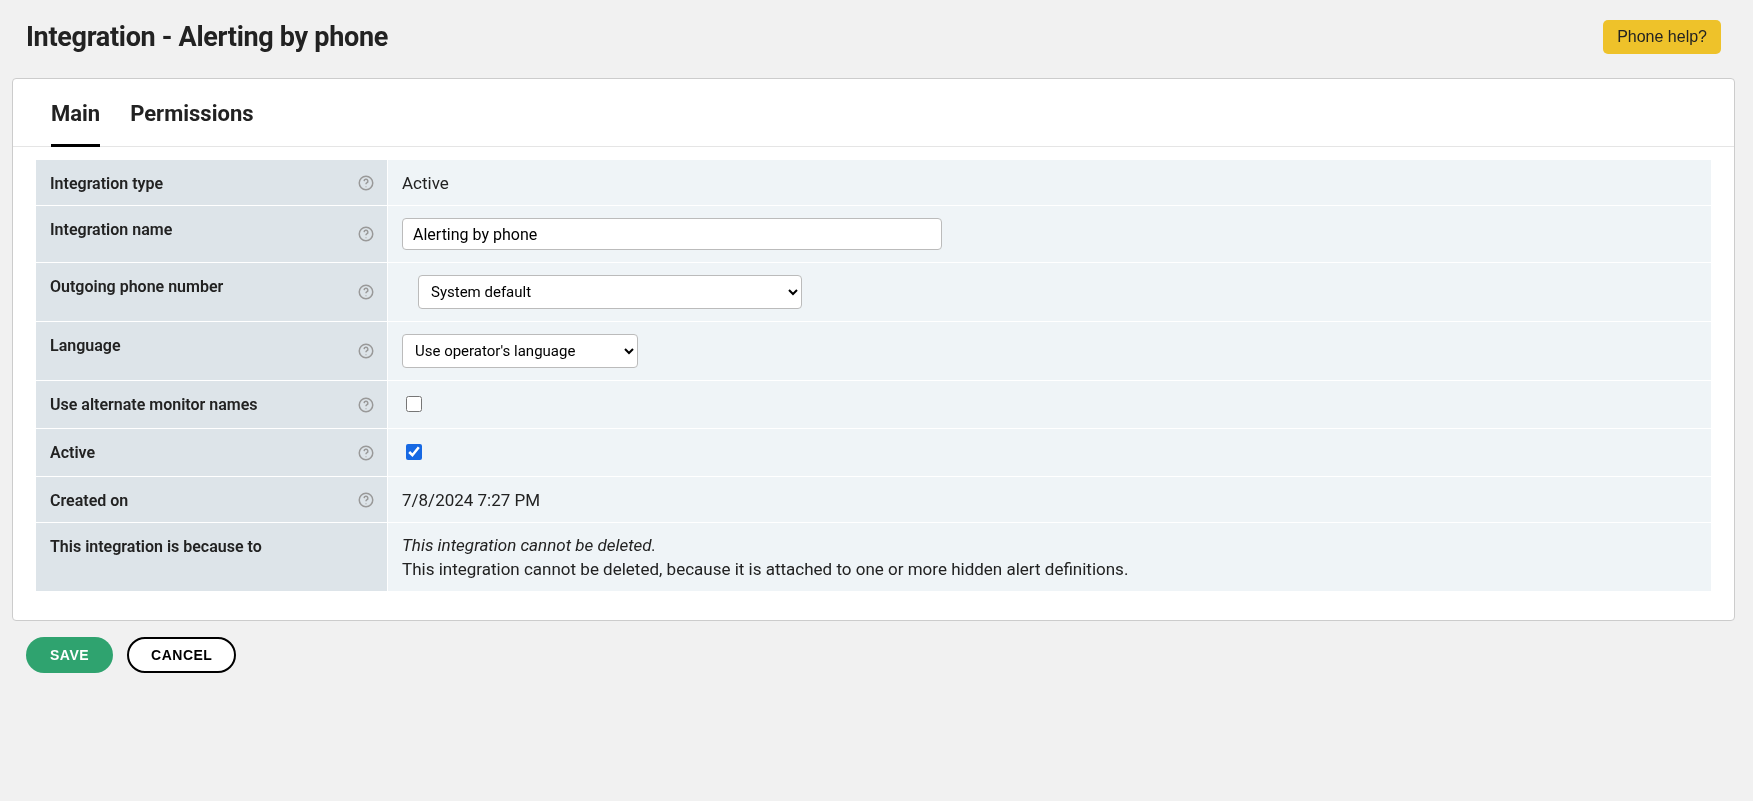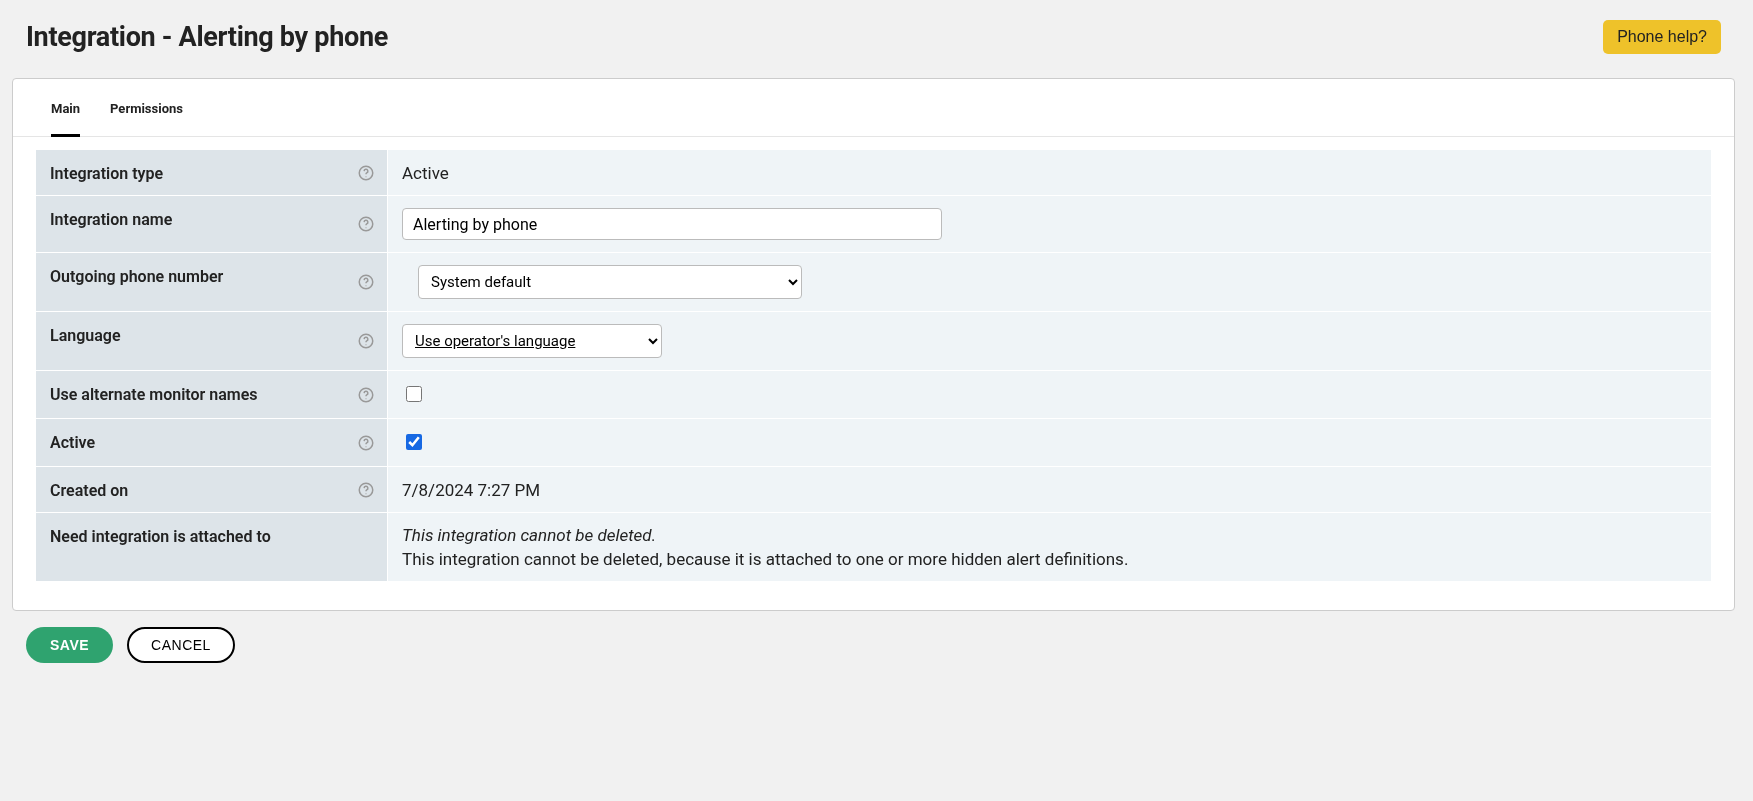--- a/index.html
+++ b/index.html
@@ -43,21 +43,21 @@
     padding: 0;
   }
   .tabs {
     display: flex;
     gap: 30px;
     padding: 0 38px;
     border-bottom: 1px solid #e5e5e5;
   }
   .tab {
     padding: 22px 0 18px;
-    font-size: 13px;
+    font-size: 22px;
     font-weight: 700;
     cursor: pointer;
     border-bottom: 3px solid transparent;
     margin-bottom: -1px;
   }
   .tab.active {
     border-bottom-color: #000;
   }
   .form-area {
     padding: 12px 22px 28px 22px;
@@ -107,21 +107,21 @@
   select {
     height: 34px;
     border: 1px solid #bbb;
     border-radius: 4px;
     padding: 4px 8px;
     font-size: 15px;
     font-family: inherit;
     background:#fff;
   }
   .sel-wide { width: 384px; margin-left: 16px; }
-  .sel-narrow { width: 260px; text-decoration: underline; }
+  .sel-narrow { width: 236px; }
   input[type="checkbox"] {
     width: 16px;
     height: 16px;
     accent-color: #1668e3;
     cursor: pointer;
   }
   .attached-italic {
     font-style: italic;
     margin: 0 0 4px 0;
   }
@@ -144,21 +144,21 @@
     letter-spacing: 0.5px;
     cursor: pointer;
   }
   .btn-cancel {
     background: #fff;
     color: #000;
     border: 2px solid #000;
     border-radius: 20px;
     padding: 8px 22px;
     font-size: 14px;
-    font-weight: 400;
+    font-weight: 700;
     letter-spacing: 0.5px;
     cursor: pointer;
   }
 </style>
 </head>
 <body>
 
 <div class="page">
   <div class="header-row">
     <h1>Integration - Alerting by phone</h1>
@@ -285,21 +285,21 @@
                   </svg>
             </span>
           </td>
           <td class="value-cell">
             <span>7/8/2024 7:27 PM</span>
           </td>
         </tr>
 
         <tr class="attached-row">
           <td class="label-cell" style="vertical-align: top;">
-            <span>Need integration is attached to</span>
+            <span>This integration is because to</span>
           </td>
           <td class="value-cell">
             <p class="attached-italic">This integration cannot be deleted.</p>
             <p class="attached-desc">This integration cannot be deleted, because it is attached to one or more hidden alert definitions.</p>
           </td>
         </tr>
       </tbody>
         </table>
     </div>
   </div>

